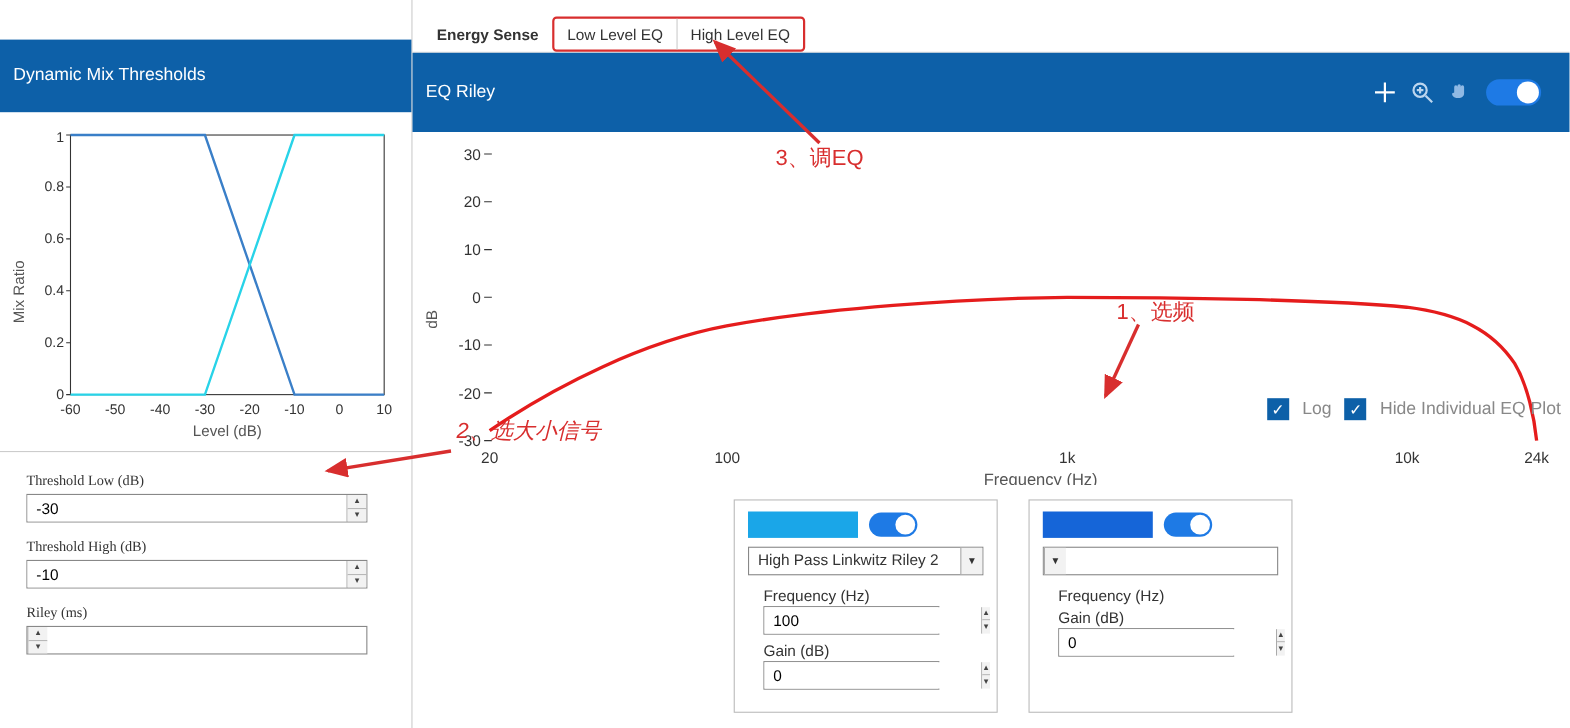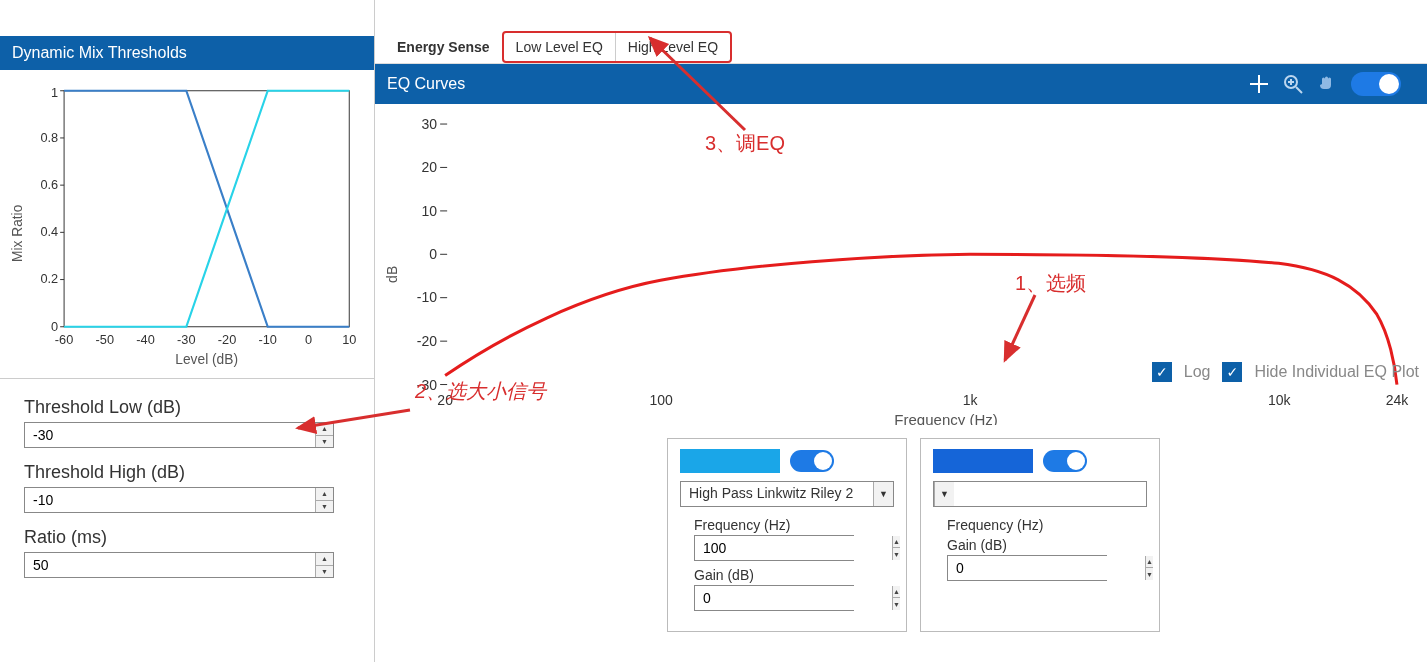--- a/index.html
+++ b/index.html
@@ -1,29 +1,29 @@
 <!DOCTYPE html>
 <html><head>
 <meta charset="utf-8">
 <style>
   * { box-sizing: border-box; margin: 0; padding: 0; }
   body { font-family: "Segoe UI", Arial, sans-serif; font-size: 13px; color: #333; background: #fff; width: 1427px; height: 662px; overflow: hidden; }
   .root { display: flex; height: 100%; }
   .left { width: 375px; border-right: 1px solid #ccc; display: flex; flex-direction: column; }
   .right { flex: 1; display: flex; flex-direction: column; position: relative; justify-content: center; }
 
-  .blue-header { background: #0d60a8; color: #fff; font-size: 16px; padding: 8px 12px; }
+  .blue-header { background: #0d60a8; color: #fff; font-size: 16px; padding: 24px 12px; }
 
   .left .blue-header { margin-top: 36px; }
 
   .mix-chart-area { padding: 6px 10px 4px 10px; border-bottom: 1px solid #ccc; }
   .mix-chart-svg { width: 100%; height: auto; }
 
   .form-area { padding: 18px 24px; }
-  .field-label { font-size: 18px; margin-bottom: 4px; }
+  .field-label { font-size: 13px; margin-bottom: 4px; font-family: Liberation Serif, serif; }
   .spinner { display: flex; align-items: stretch; width: 310px; border: 1px solid #888; height: 26px; margin-bottom: 14px; }
   .spinner input { flex: 1; border: none; padding: 2px 8px; font-size: 14px; outline: none; }
   .spin-btns { width: 18px; display: flex; flex-direction: column; border-left: 1px solid #aaa; }
   .spin-btns div { flex: 1; display: flex; align-items: center; justify-content: center; font-size: 7px; color: #444; border-bottom: 1px solid #aaa; cursor: pointer; background: #f2f2f2; }
   .spin-btns div:last-child { border-bottom: none; }
 
   .tabs-row { display: flex; align-items: center; height: 34px; padding-left: 10px; border-bottom: 1px solid #ddd; }
   .tab { padding: 6px 12px; font-size: 14px; cursor: pointer; }
   .tab.active { font-weight: 600; }
   .tab-group-box { border: 2px solid #d82e2e; border-radius: 4px; display: flex; }
@@ -37,21 +37,21 @@
   .toggle { width: 50px; height: 24px; background: #1e7ae5; border-radius: 12px; position: relative; cursor: pointer; }
   .toggle .knob { width: 20px; height: 20px; background: #fff; border-radius: 50%; position: absolute; top: 2px; right: 2px; }
   .toggle.small { width: 44px; height: 22px; }
   .toggle.small .knob { width: 18px; height: 18px; }
 
   .eq-chart-svg { width: 100%; height: auto; }
 
   .eq-footer-overlay { position: absolute; right: 8px; top: 362px; display: flex; gap: 12px; align-items: center; color: #888; font-size: 16px; }
   .chk { width: 20px; height: 20px; background: #0d60a8; display: flex; align-items: center; justify-content: center; color: #fff; font-size: 14px; }
 
-  .filter-panels { display: flex; gap: 13px; margin-left: 292px; margin-top: 10px; }
+  .filter-panels { display: flex; gap: 28px; margin-left: 292px; margin-top: 10px; }
   .filter-panel { width: 240px; border: 1px solid #bbb; padding: 10px 12px 14px 12px; }
   .fp-top { display: flex; align-items: center; gap: 10px; margin-bottom: 8px; }
   .color-swatch { width: 100px; height: 24px; }
   .fp-select { display: flex; border: 1px solid #888; height: 26px; margin-bottom: 10px; }
   .fp-select .sel-text { flex: 1; padding: 3px 8px; font-size: 14px; }
   .fp-select .sel-arrow { width: 20px; border-left: 1px solid #aaa; display:flex; align-items:center; justify-content:center; font-size:9px; background:#f2f2f2; cursor:pointer; }
   .fp-label { font-size: 14px; margin: 4px 0 2px 14px; }
   .fp-spinner { display: flex; width: 160px; border: 1px solid #888; height: 26px; margin-left: 14px; margin-bottom: 6px; }
   .fp-spinner input { flex:1; border:none; padding:2px 8px; font-size:14px; outline:none; }
 
@@ -120,42 +120,41 @@
 
       <div class="field-label">Threshold High (dB)</div>
       <div class="spinner">
         <input value="-10" style="">
         <div class="spin-btns">
             <div>▲</div>
             <div>▼</div>
           </div>
       </div>
 
-      <div class="field-label">Ratio (ms)</div>
+      <div class="field-label">Riley (ms)</div>
       <div class="spinner">
-        <input value="50" style="">
         <div class="spin-btns">
             <div>▲</div>
             <div>▼</div>
           </div>
       </div>
     </div>
   </div>
 
   <div class="right">
     <div class="tabs-row">
       <div class="tab active">Energy Sense</div>
       <div class="tab-group-box">
         <div class="tab">Low Level EQ</div>
         <div class="tab">High Level EQ</div>
       </div>
     </div>
 
     <div class="blue-header eq-header-row">
-      <span>EQ Curves</span>
+      <span>EQ Riley</span>
       <div class="eq-tools">
         <span class="tool-icon">
           <svg width="20" height="20" viewBox="0 0 20 20">
               <line x1="10" y1="1" x2="10" y2="19" stroke="#fff" stroke-width="2"></line>
               <line x1="1" y1="10" x2="19" y2="10" stroke="#fff" stroke-width="2"></line>
             </svg>
         </span>
         <span class="tool-icon">
           <svg width="20" height="20" viewBox="0 0 20 20">
               <circle cx="8" cy="8" r="6" fill="none" stroke="#bcd6ef" stroke-width="2"></circle>

